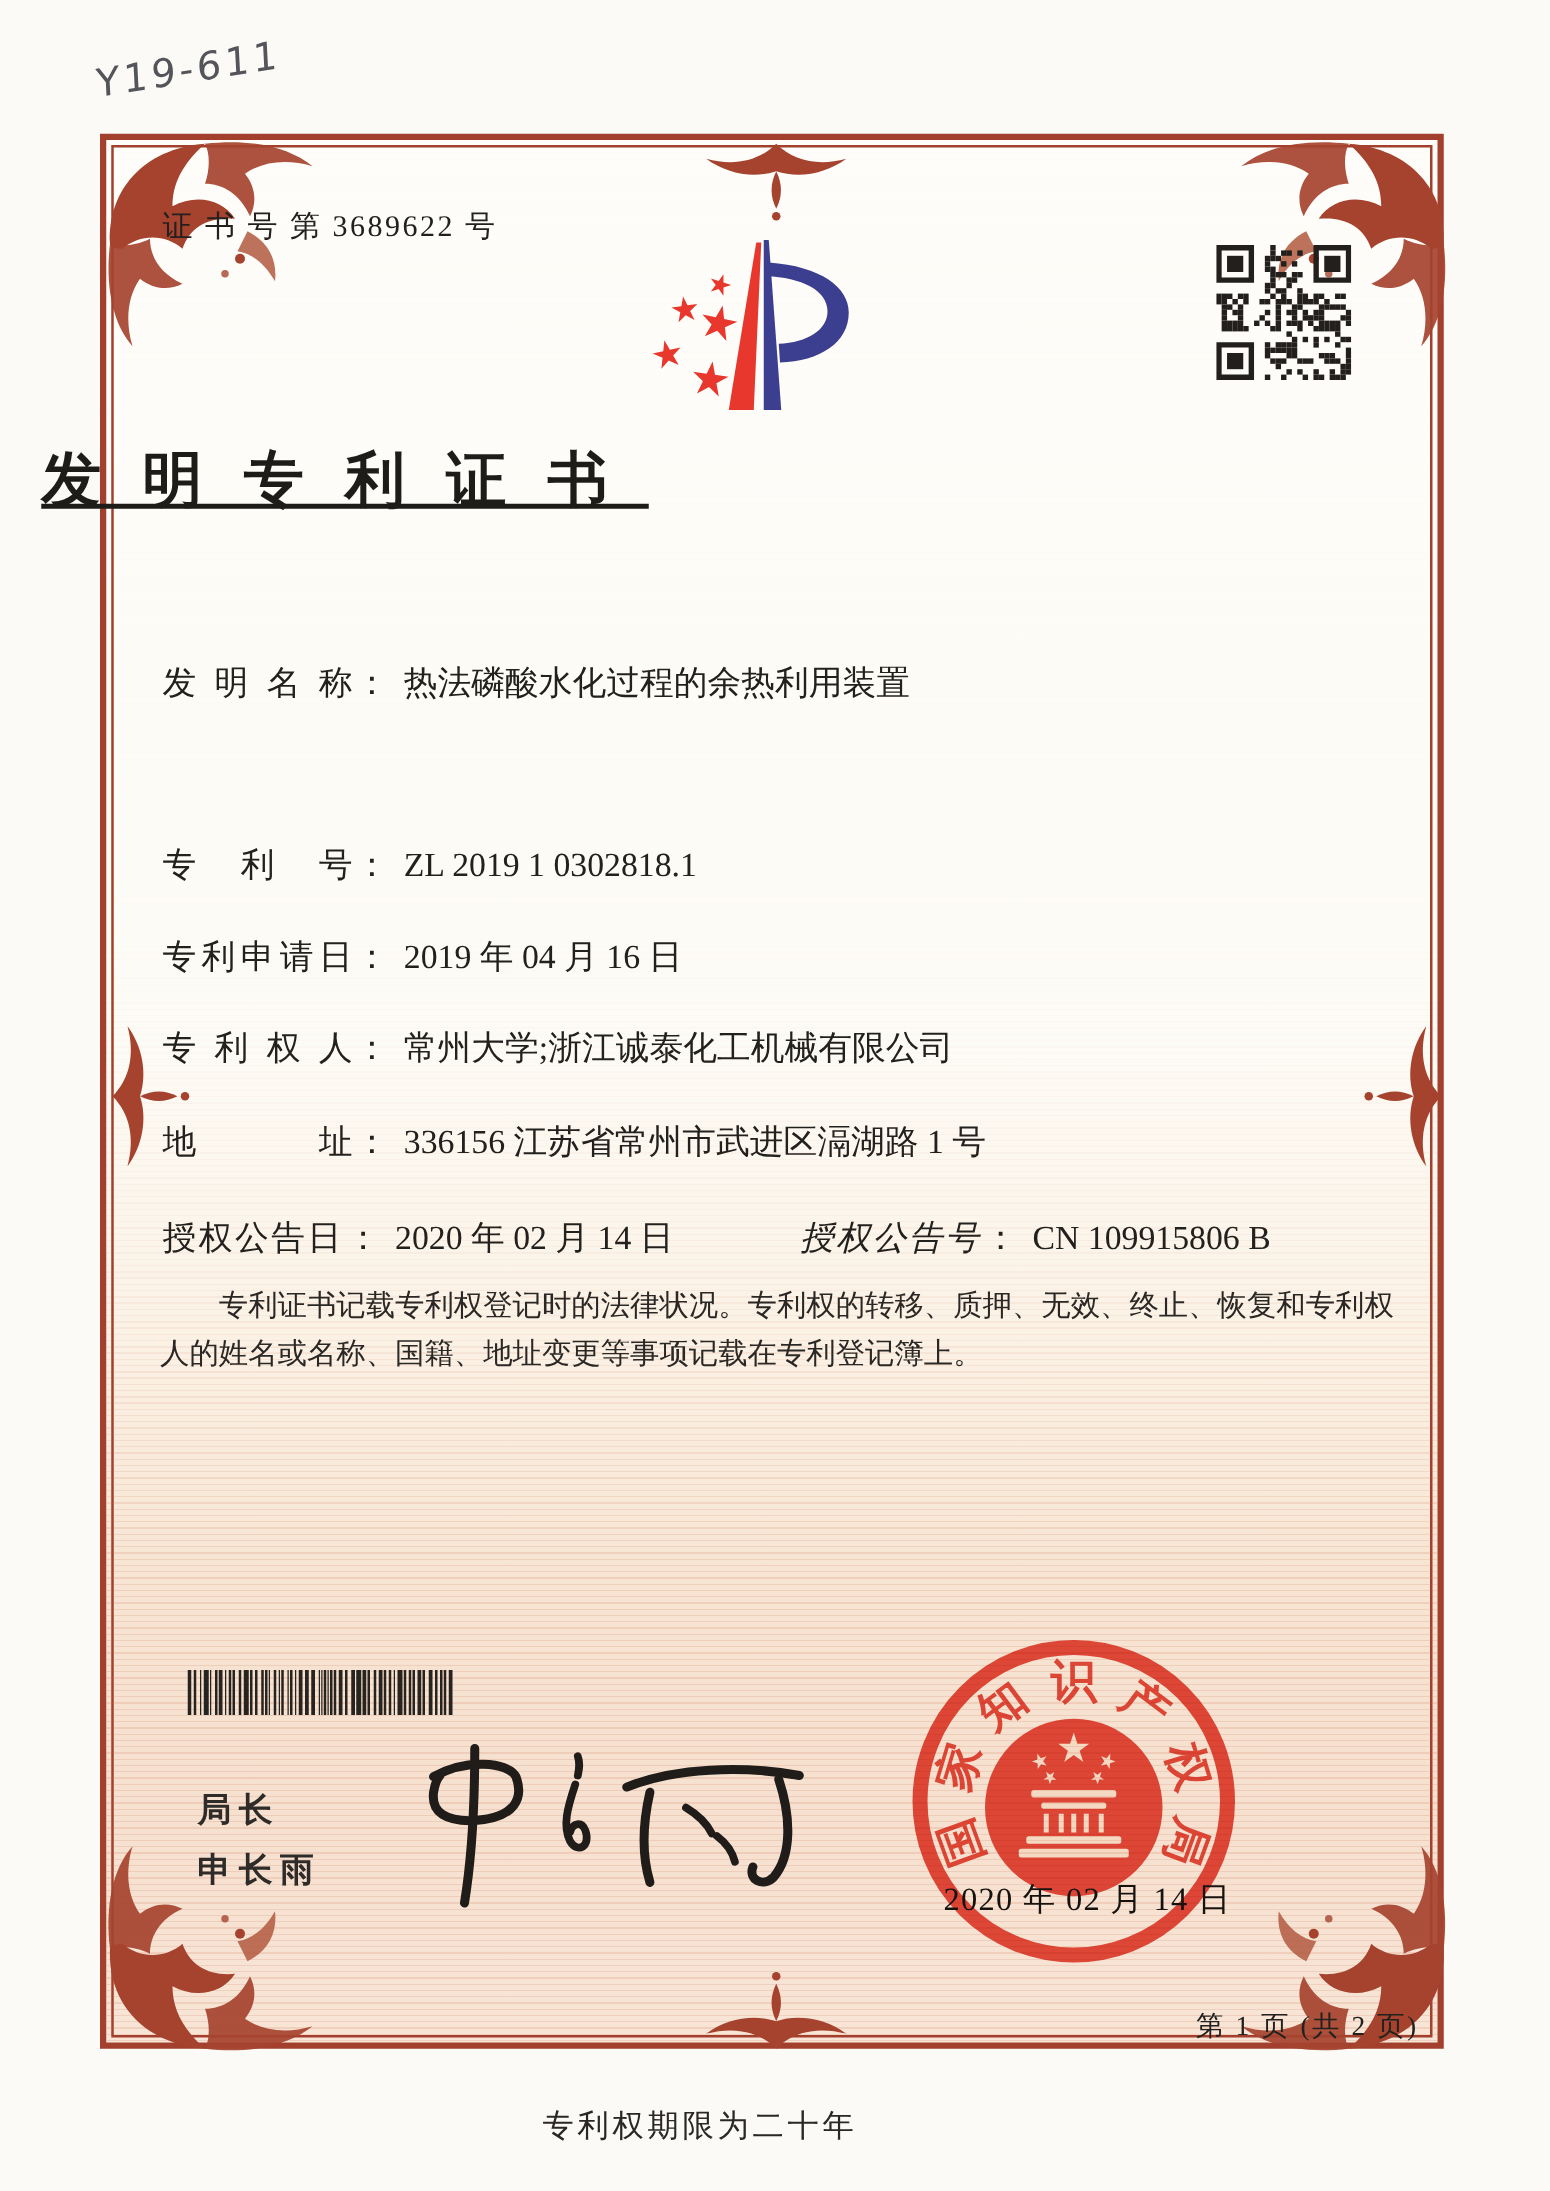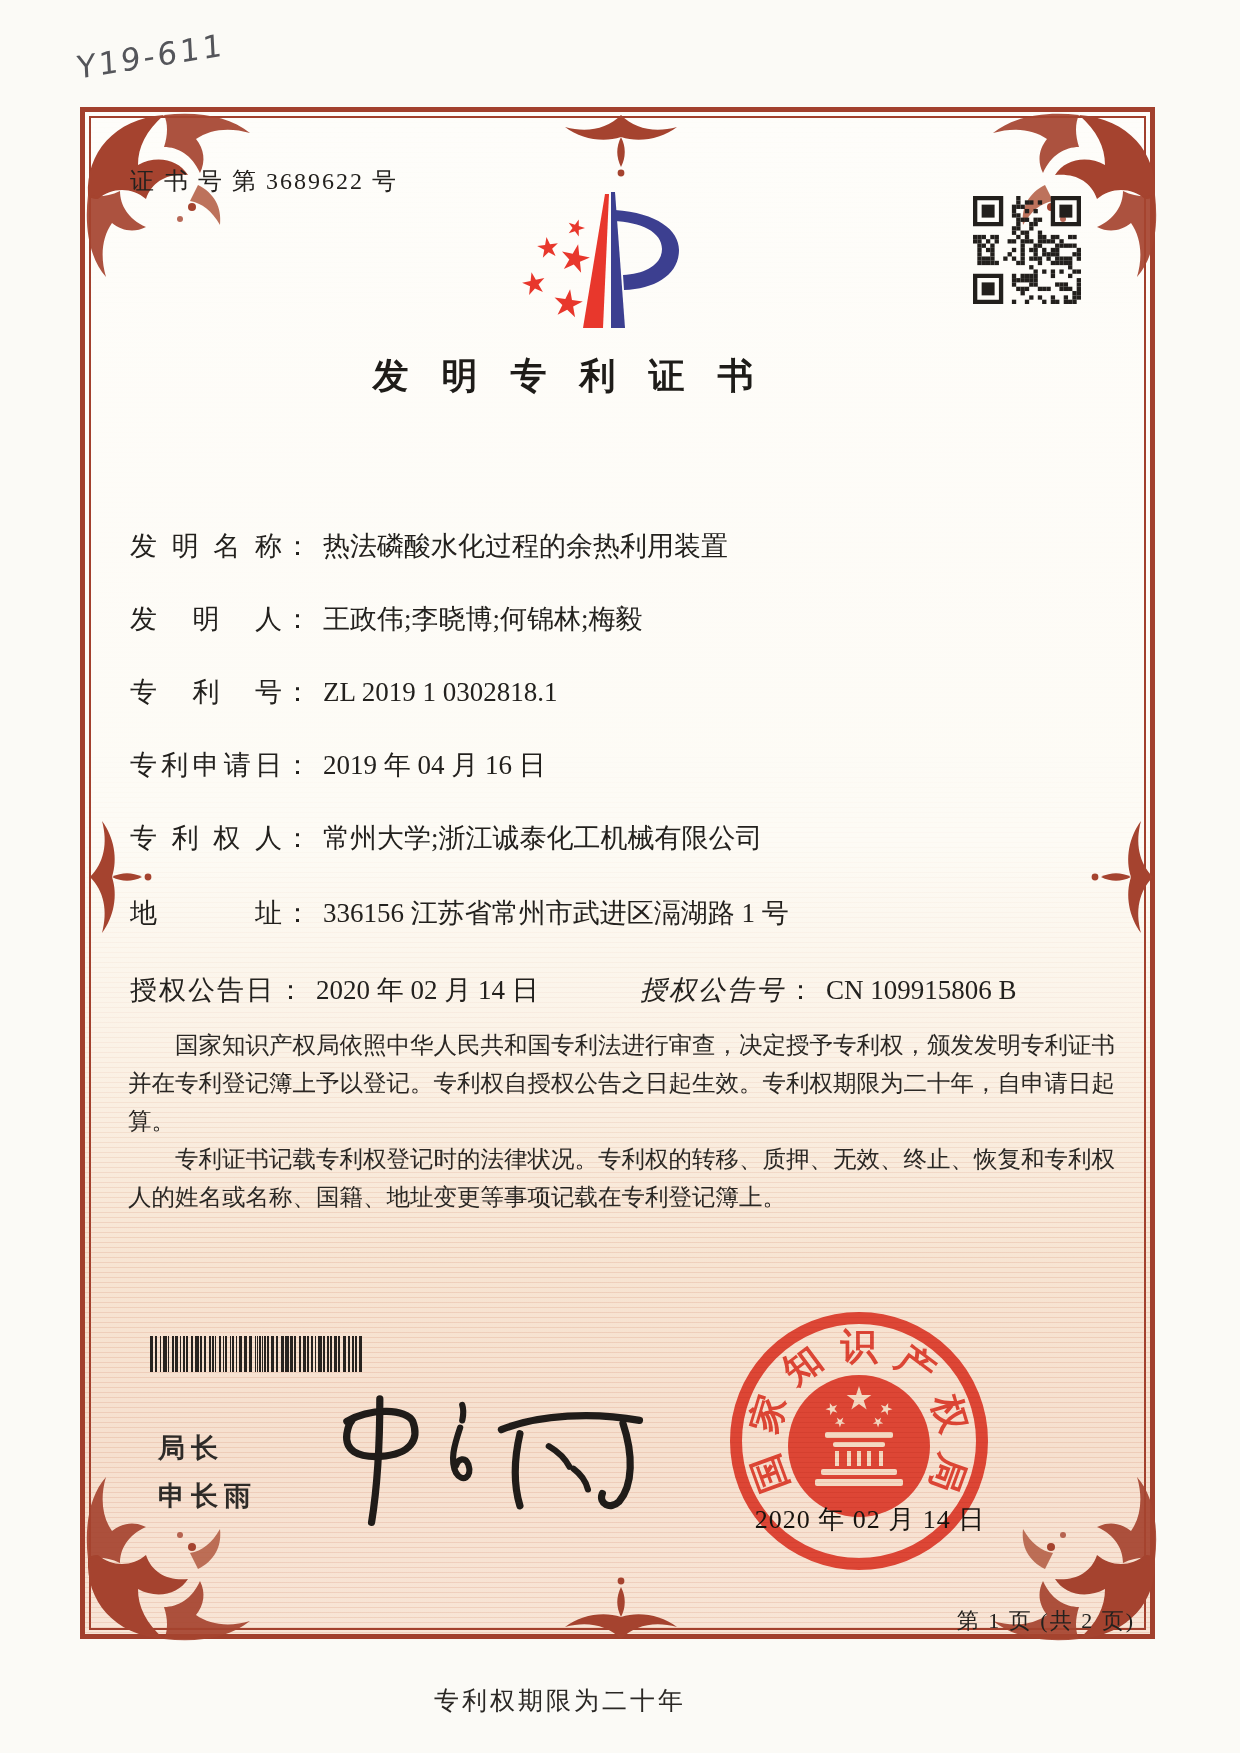--- a/index.html
+++ b/index.html
@@ -26,22 +26,22 @@
   .ornaments{position:absolute;left:80px;top:107px;width:1083px;height:1540px;pointer-events:none;}
   
   .handwritten{
     position:absolute;left:76px;top:38px;font-family:"DejaVu Sans",sans-serif;
     font-size:31px;color:#54555a;transform:rotate(-9deg) skewX(-6deg);letter-spacing:3px;
   }
   .cert-no{position:absolute;left:130px;top:165px;font-size:24px;letter-spacing:2px;}
   .logo{position:absolute;left:505px;top:158px;width:200px;height:175px;}
   .qr{position:absolute;left:973px;top:196px;width:108px;height:108px;}
   .title{
-    position:absolute;left:0;top:352px;width:1126px;text-align:center;
-    font-size:36px;font-weight:bold;letter-spacing:33px;text-indent:33px;color:#1e1c19;
+    position:absolute;left:0;top:352px;width:1126px;
+    font-size:48px;font-weight:bold;letter-spacing:33px;text-indent:33px;color:#1e1c19;text-decoration:underline;
   }
   
   .frow{position:absolute;left:130px;font-size:27px;white-space:nowrap;}
   .flabel{display:inline-block;width:152px;text-align:justify;text-align-last:justify;vertical-align:bottom;}
   .fcolon{margin:0 12px 0 2px;}
   .grant2{left:640px;}
   .grant2 .flabel{width:auto;text-align-last:auto;letter-spacing:2px;font-style:italic;}
   .g1 .flabel{width:auto;text-align-last:auto;letter-spacing:2px;}
   
   .paras{position:absolute;left:128px;top:1026px;width:987px;font-size:23.5px;line-height:38px;text-align:justify;color:#2a2724;}
@@ -301,23 +301,20 @@
           <rect x="23" y="24" width="1" height="1"></rect>
         </g>
     </g>
   </svg>
 
   <div class="title">发明专利证书</div>
 
   <div class="frow" style="top:528px">
     <span class="flabel">发明名称</span><span class="fcolon">：</span><span class="fvalue">热法磷酸水化过程的余热利用装置</span>
   </div>
-  <div class="frow" style="top:601px">
-    <span class="flabel">发明人</span><span class="fcolon">：</span><span class="fvalue">王政伟;李晓博;何锦林;梅毅</span>
-  </div>
   <div class="frow" style="top:674px">
     <span class="flabel">专利号</span><span class="fcolon">：</span><span class="fvalue">ZL 2019 1 0302818.1</span>
   </div>
   <div class="frow" style="top:747px">
     <span class="flabel">专利申请日</span><span class="fcolon">：</span><span class="fvalue">2019 年 04 月 16 日</span>
   </div>
   <div class="frow" style="top:820px">
     <span class="flabel">专利权人</span><span class="fcolon">：</span><span class="fvalue">常州大学;浙江诚泰化工机械有限公司</span>
   </div>
   <div class="frow" style="top:895px">
@@ -325,21 +322,20 @@
   </div>
 
   <div class="frow g1" style="top:972px">
     <span class="flabel">授权公告日</span><span class="fcolon">：</span><span class="fvalue">2020 年 02 月 14 日</span>
   </div>
   <div class="frow grant2" style="top:972px">
     <span class="flabel">授权公告号</span><span class="fcolon">：</span><span class="fvalue">CN 109915806 B</span>
   </div>
 
   <div class="paras">
-    <p>国家知识产权局依照中华人民共和国专利法进行审查，决定授予专利权，颁发发明专利证书并在专利登记簿上予以登记。专利权自授权公告之日起生效。专利权期限为二十年，自申请日起算。</p>
     <p>专利证书记载专利权登记时的法律状况。专利权的转移、质押、无效、终止、恢复和专利权人的姓名或名称、国籍、地址变更等事项记载在专利登记簿上。</p>
   </div>
 
   <div class="barcode"><i style="width: 3px; margin-right: 2px;"></i><i style="width: 2px; margin-right: 3px;"></i><i style="width: 1px; margin-right: 2px;"></i><i style="width: 4px; margin-right: 1px;"></i><i style="width: 1px; margin-right: 3px;"></i><i style="width: 2px; margin-right: 1px;"></i><i style="width: 3px; margin-right: 2px;"></i><i style="width: 1px; margin-right: 2px;"></i><i style="width: 2px; margin-right: 1px;"></i><i style="width: 2px; margin-right: 3px;"></i><i style="width: 2px; margin-right: 2px;"></i><i style="width: 4px; margin-right: 1px;"></i><i style="width: 2px; margin-right: 2px;"></i><i style="width: 2px; margin-right: 3px;"></i><i style="width: 2px; margin-right: 1px;"></i><i style="width: 2px; margin-right: 1px;"></i><i style="width: 1px; margin-right: 3px;"></i><i style="width: 2px; margin-right: 2px;"></i><i style="width: 1px; margin-right: 1px;"></i><i style="width: 2px; margin-right: 3px;"></i><i style="width: 1px; margin-right: 1px;"></i><i style="width: 2px; margin-right: 2px;"></i><i style="width: 1px; margin-right: 2px;"></i><i style="width: 3px; margin-right: 2px;"></i><i style="width: 3px; margin-right: 2px;"></i><i style="width: 3px; margin-right: 3px;"></i><i style="width: 1px; margin-right: 1px;"></i><i style="width: 1px; margin-right: 1px;"></i><i style="width: 2px; margin-right: 1px;"></i><i style="width: 1px; margin-right: 1px;"></i><i style="width: 2px; margin-right: 1px;"></i><i style="width: 2px; margin-right: 2px;"></i><i style="width: 3px; margin-right: 2px;"></i><i style="width: 2px; margin-right: 3px;"></i><i style="width: 3px; margin-right: 1px;"></i><i style="width: 4px; margin-right: 1px;"></i><i style="width: 3px; margin-right: 1px;"></i><i style="width: 2px; margin-right: 3px;"></i><i style="width: 2px; margin-right: 2px;"></i><i style="width: 3px; margin-right: 1px;"></i><i style="width: 2px; margin-right: 2px;"></i><i style="width: 2px; margin-right: 2px;"></i><i style="width: 1px; margin-right: 2px;"></i><i style="width: 4px; margin-right: 1px;"></i><i style="width: 2px; margin-right: 2px;"></i><i style="width: 2px; margin-right: 1px;"></i><i style="width: 2px; margin-right: 2px;"></i><i style="width: 3px; margin-right: 1px;"></i><i style="width: 2px; margin-right: 3px;"></i><i style="width: 3px; margin-right: 2px;"></i><i style="width: 2px; margin-right: 2px;"></i><i style="width: 2px; margin-right: 1px;"></i><i style="width: 2px; margin-right: 2px;"></i><i style="width: 3px; margin-right: 1px;"></i></div>
 
   <div class="signer-title">局长</div>
   <div class="signer-name">申长雨</div>
 
   <svg class="signature" viewBox="0 0 330 140" aria-hidden="true">
     <g fill="none" stroke="#201c19" stroke-width="7" stroke-linecap="round" stroke-linejoin="round">

